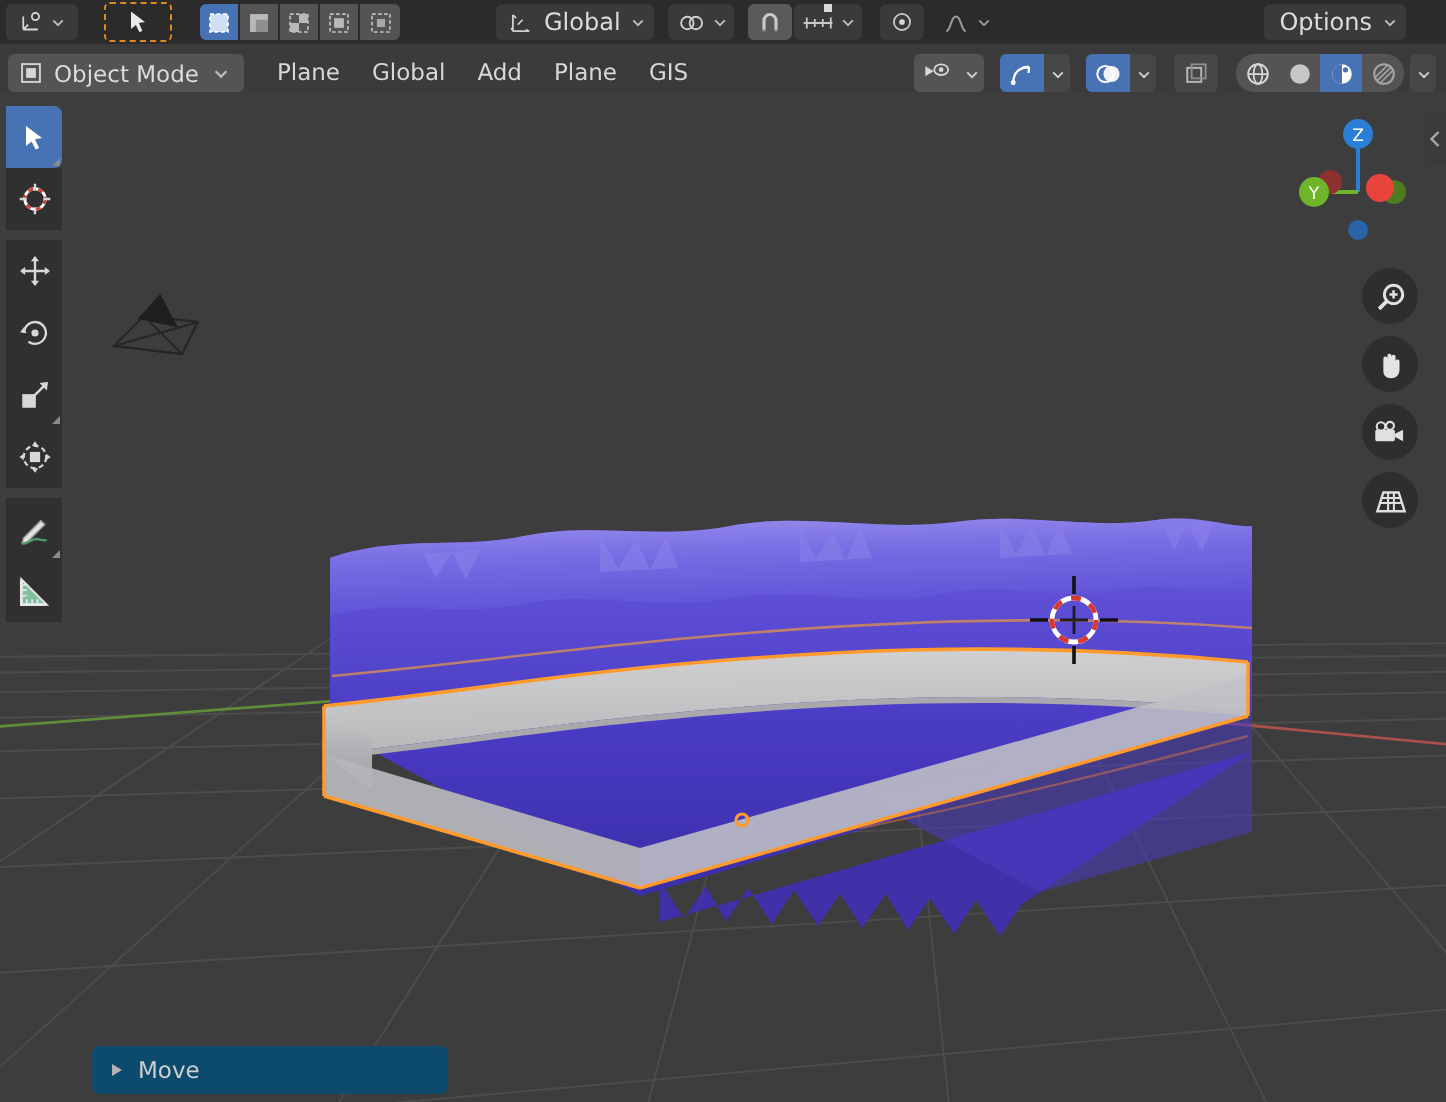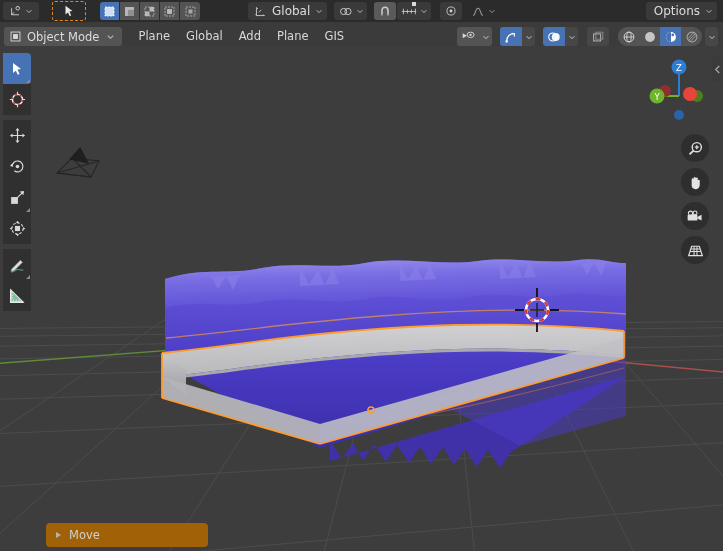--- a/index.html
+++ b/index.html
@@ -101,22 +101,22 @@
     display:flex;align-items:center;justify-content:center;
   }
   .sidetab{
     position:absolute;right:0px;top:10px;width:11px;height:26px;
     background:#3b3b3b;border-radius:4px 0 0 4px;
     display:flex;align-items:center;justify-content:center;
   }
 
   
   .oppanel{
-    position:absolute;left:46px;bottom:4px;width:162px;height:24px;
-    background:#a16207;border-radius:4px;display:flex;align-items:center;
+    position:absolute;left:46px;bottom:4px;width:178px;height:24px;
+    background:#0c4a6e;border-radius:4px;display:flex;align-items:center;
     gap:8px;padding:0 10px;color:#cfcfcf;font-size:11.5px;
   }
   .tri{
     width:0;height:0;border-left:5px solid #b4b4b4;
     border-top:3.5px solid transparent;border-bottom:3.5px solid transparent;
   }
 </style>
 </head>
 <body>
 
@@ -221,21 +221,21 @@
 
     <div class="btn flat" style="margin-left:6px;gap:3px;padding:0 3px;">
       <svg width="14" height="13" viewBox="0 0 16 16">
         <path d="M2 13c3 0 2.5-9 6-9s3 9 6 9" fill="none" stroke="#9a9a9a" stroke-width="1.3"></path>
       </svg>
       <svg style="width:8px;height:8px;" viewBox="0 0 10 10">
         <path d="M2 4l3 3 3-3" stroke="#9a9a9a" stroke-width="1.2" fill="none"></path>
         </svg>
     </div>
 
-    <div class="btn dark" style="margin-left:auto;margin-right:6px;gap:5px;padding:0 4px 0 8px;align-items:center;">
+    <div class="btn dark" style="margin-left:auto;margin-right:20px;gap:5px;padding:0 4px 0 8px;align-items:center;">
       <span>Options</span>
       <svg style="width:8px;height:8px;" viewBox="0 0 10 10">
         <path d="M2 4l3 3 3-3" stroke="#bdbdbd" stroke-width="1.2" fill="none"></path>
         </svg>
     </div>
   </div>
 
   <div class="header">
 
     <div class="modebtn" style="margin-left:4px;">

